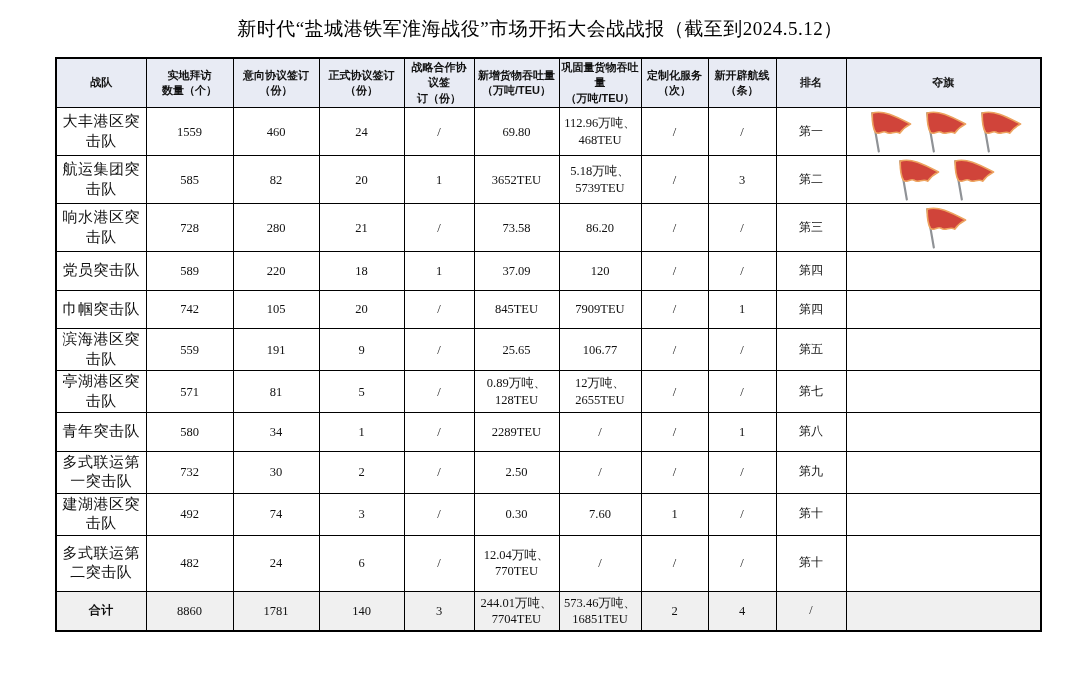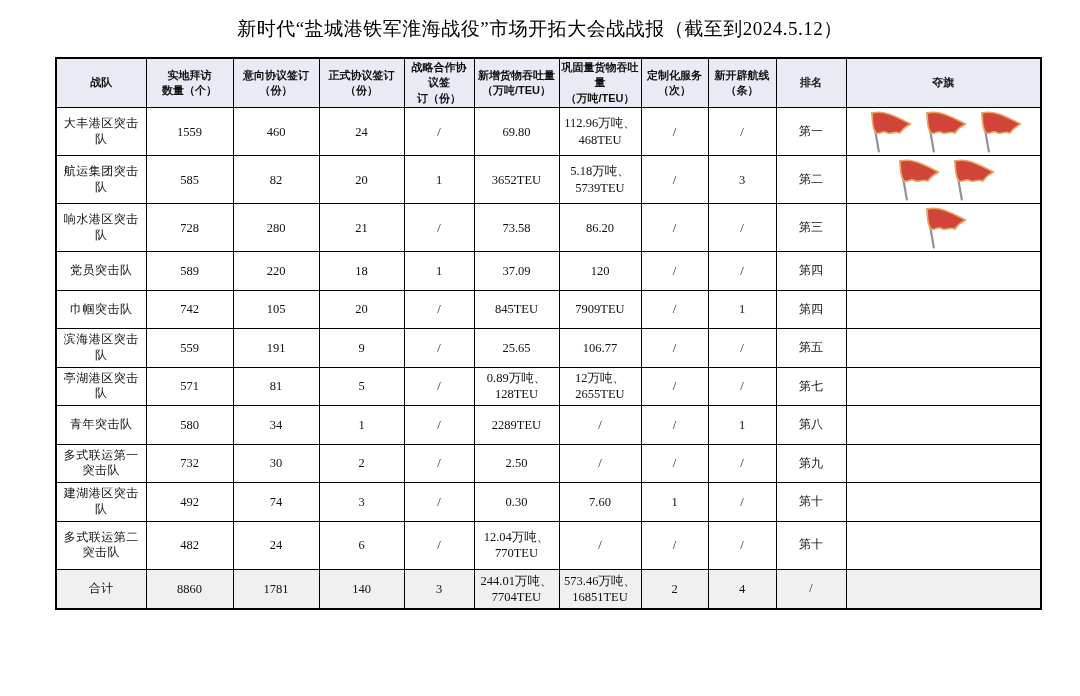--- a/index.html
+++ b/index.html
@@ -8,24 +8,24 @@
   .title{position:absolute;top:16px;left:0;width:1080px;text-align:center;
     font-family:"Liberation Serif","DejaVu Serif",serif;font-weight:normal;
     font-size:19px;color:#000;letter-spacing:.5px;}
   table.report{position:absolute;left:55px;top:57px;width:985px;border-collapse:collapse;
     table-layout:fixed;}
   table.report th, table.report td{border:1px solid #000;text-align:center;vertical-align:middle;
     padding:1px 2px;white-space:pre-line;overflow:hidden;}
   table.report{border:2px solid #000;}
   th{background:#e8ebf4;font-size:11px;font-weight:bold;color:#111;line-height:1.4;height:37px;}
   td{font-family:"Liberation Serif","DejaVu Serif",serif;font-size:12.5px;color:#111;line-height:1.3;}
-  td.team{font-size:12px;letter-spacing:.5px;}
+  td.team{font-size:15px;letter-spacing:.5px;}
   td.rank{font-weight:normal;font-size:12px;}
   tr.total-row td{background:#f0f0f0;}
-  tr.total-row td.team{font-weight:normal;font-size:12px;}
+  tr.total-row td.team{font-weight:bold;font-size:12px;}
   td.flags{padding:0;}
   .flagwrap{display:flex;align-items:center;justify-content:center;gap:5px;height:100%;}
   .flagwrap svg{display:block;}
 </style>
 </head>
 <body>
 
 <div class="page">
   <div class="title">新时代“盐城港铁军淮海战役”市场开拓大会战战报（截至到2024.5.12）</div>
 
@@ -212,21 +212,21 @@
           <td>74</td>
           <td>3</td>
           <td>/</td>
           <td>0.30</td>
           <td>7.60</td>
           <td>1</td>
           <td>/</td>
           <td class="rank">第十</td>
           <td class="flags"><div class="flagwrap"></div></td>
         </tr>
-        <tr style="height: 48px;">
+        <tr style="height: 56px;">
           <td class="team">多式联运第二突击队</td>
           <td>482</td>
           <td>24</td>
           <td>6</td>
           <td>/</td>
           <td>12.04万吨、
 770TEU</td>
           <td>/</td>
           <td>/</td>
           <td>/</td>

